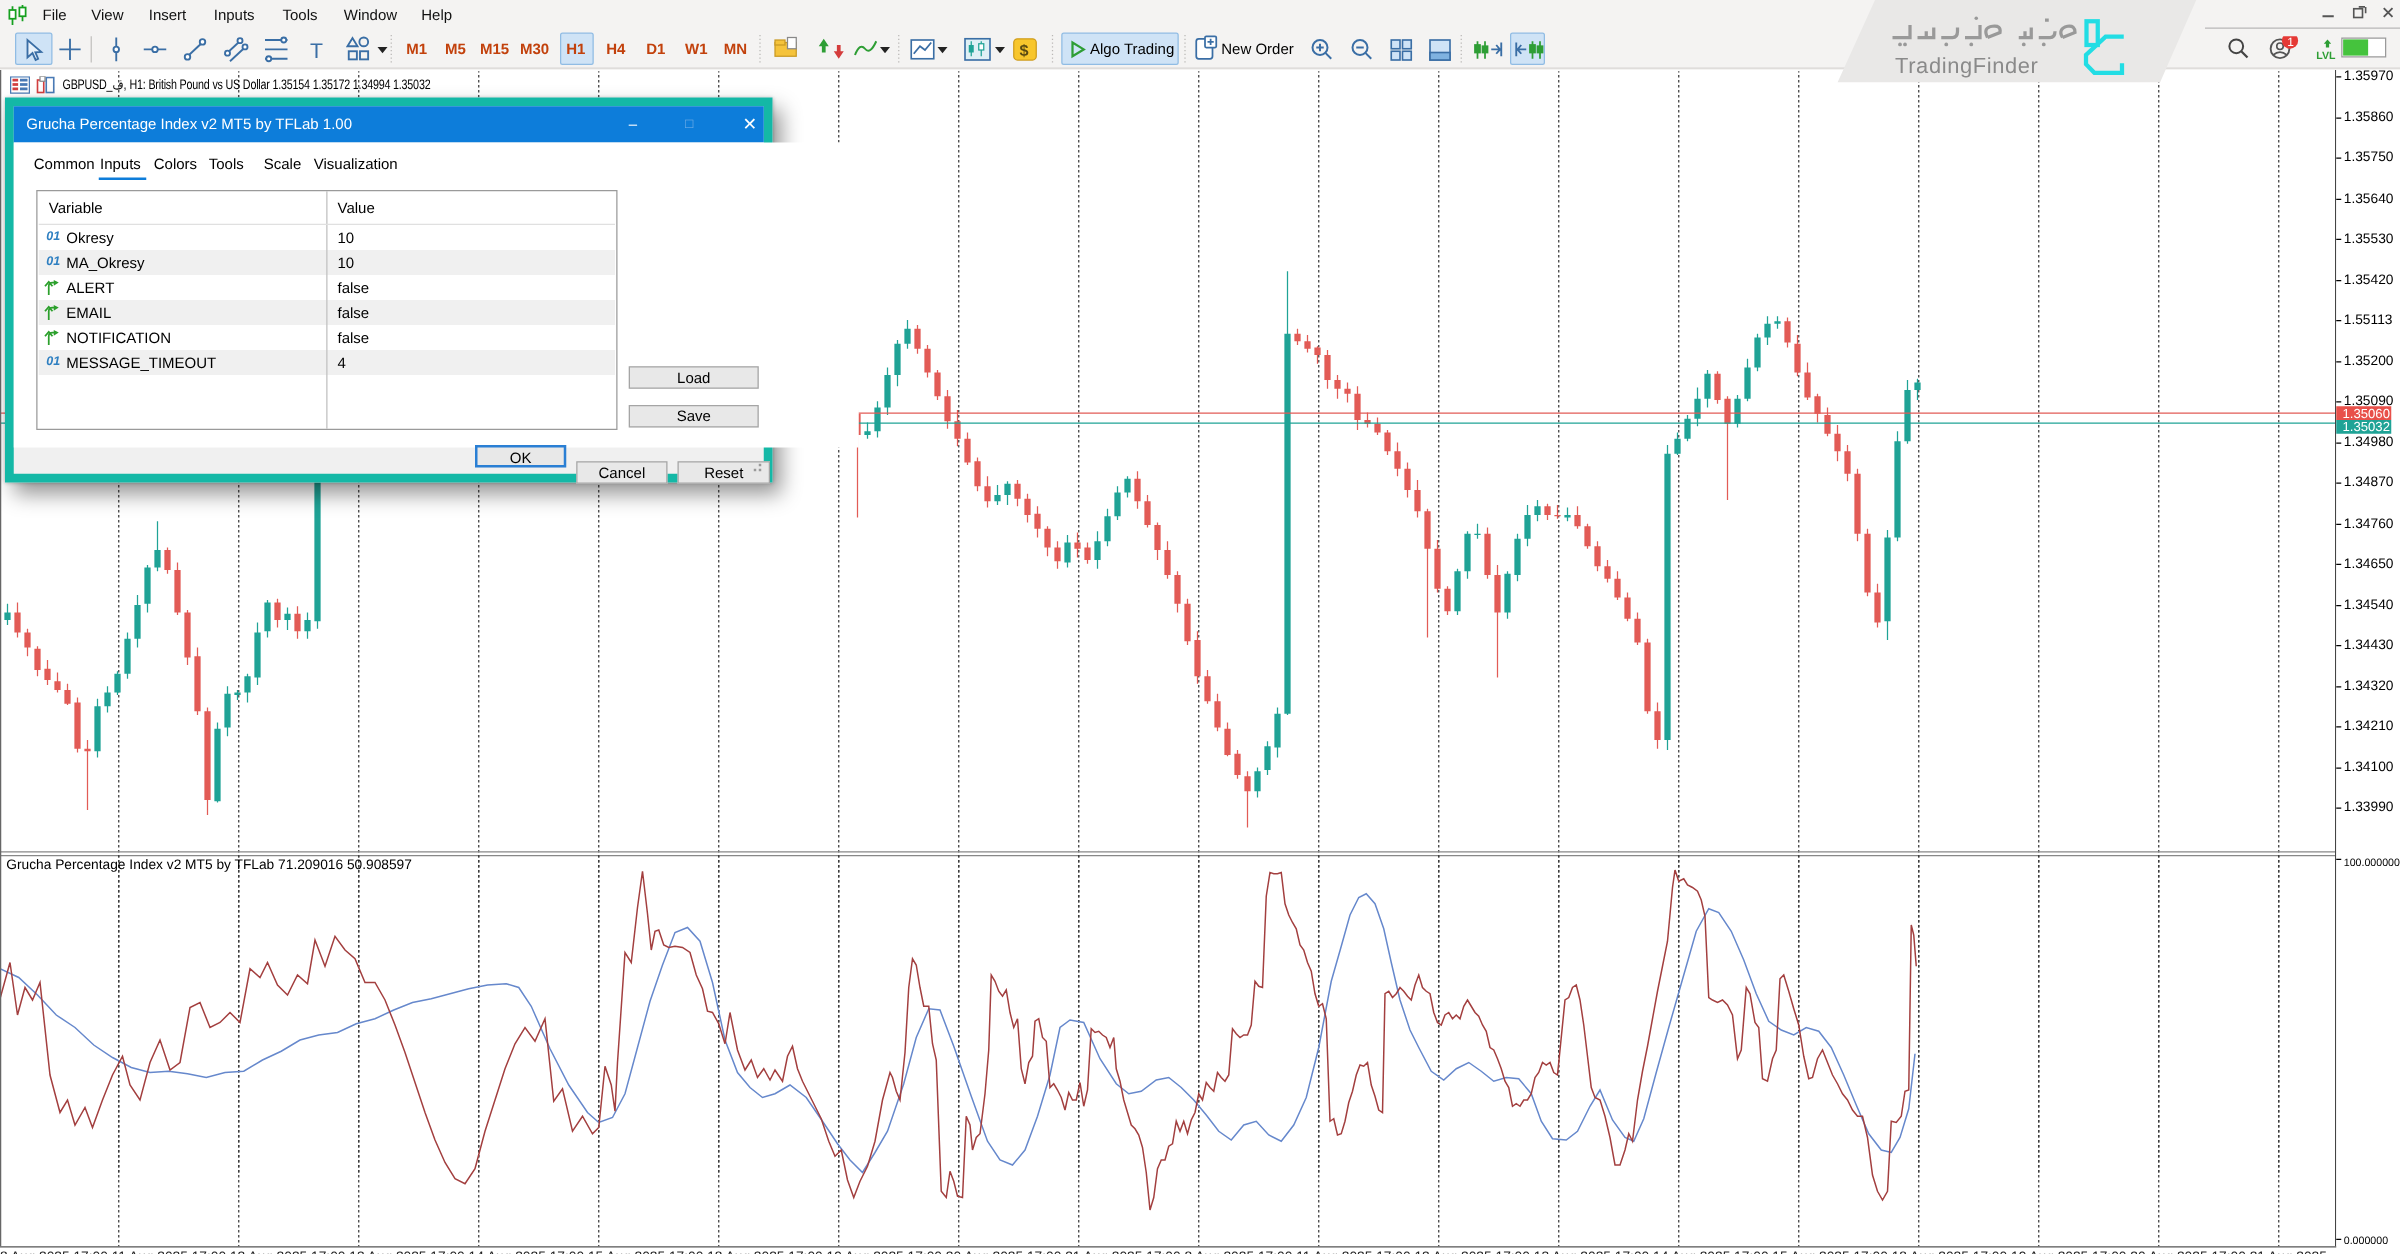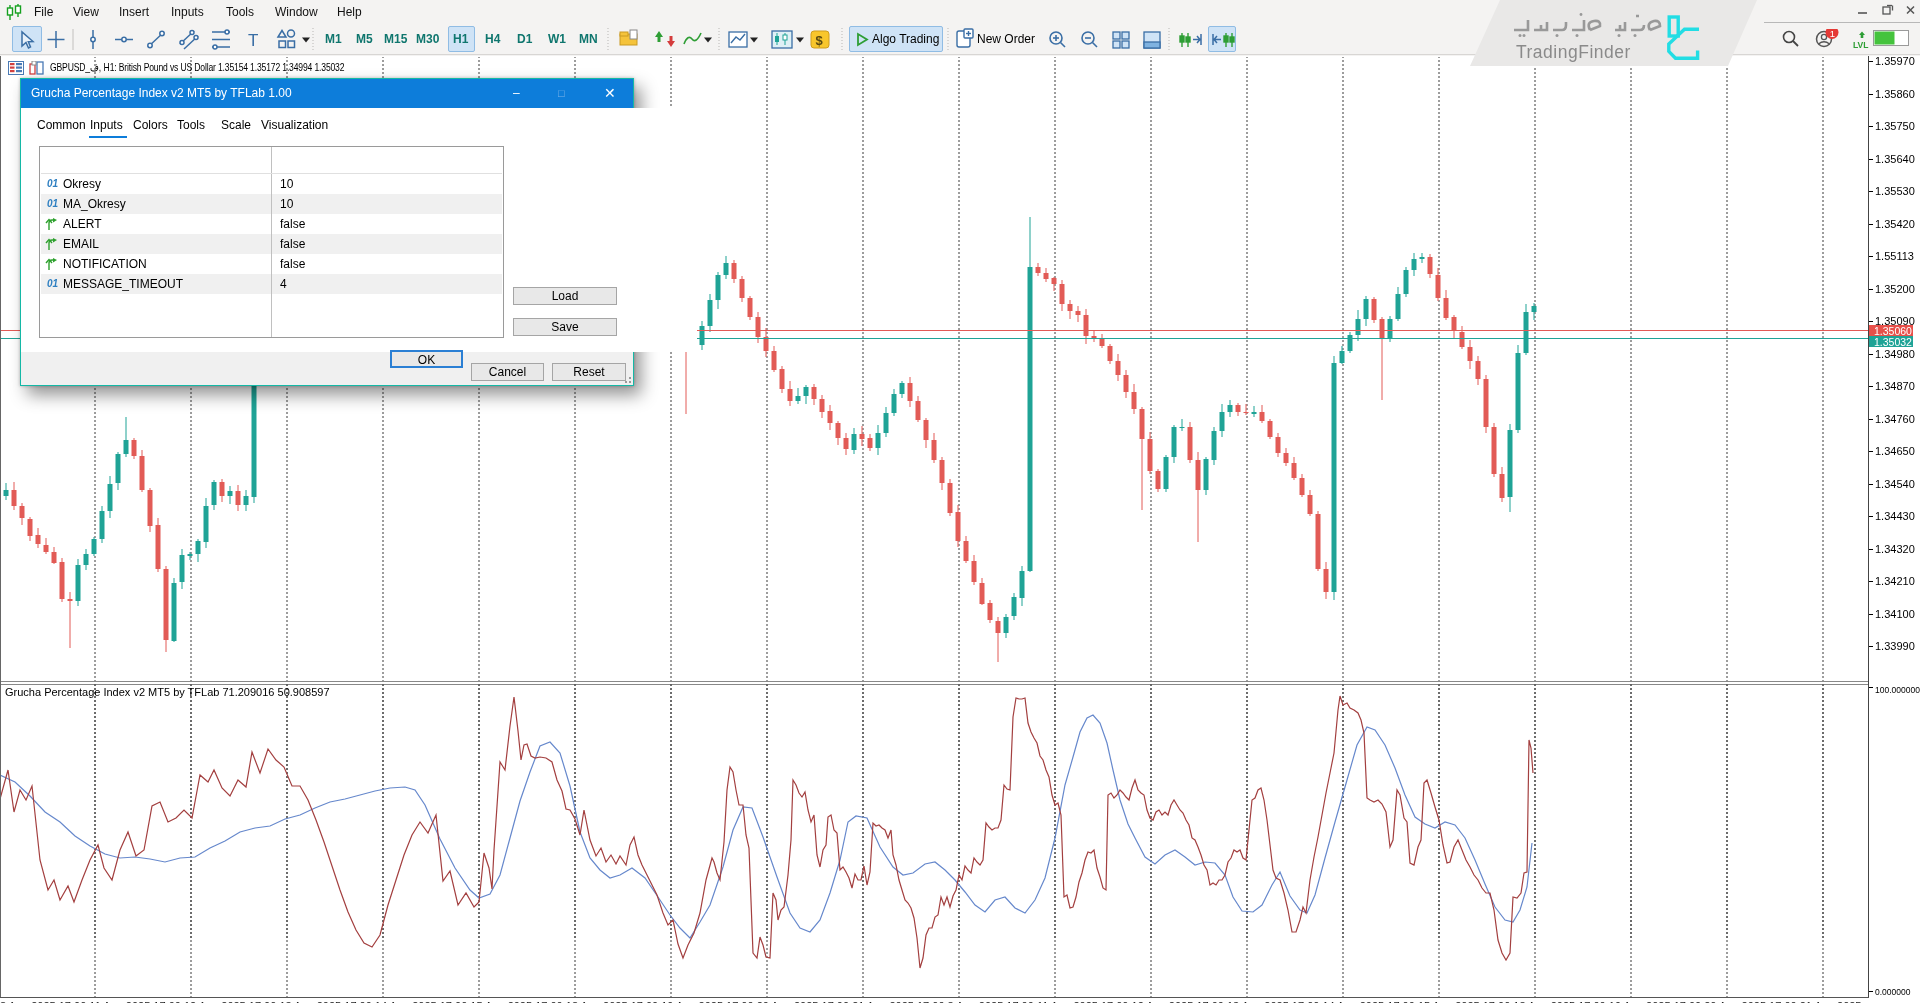--- a/index.html
+++ b/index.html
@@ -1,31 +1,31 @@
 <!DOCTYPE html>
 <html><head><meta charset="utf-8"><style>
 *{margin:0;padding:0;box-sizing:border-box}
 html,body{width:1920px;height:1003px;overflow:hidden;font-family:"Liberation Sans",sans-serif;background:#f4f3f2}
 .abs{position:absolute}
 
 #menubar{position:absolute;left:0;top:0;width:1920px;height:24px;background:#f4f3f2;font-size:12px;color:#111}
 #menubar .mi{position:absolute;top:5px}
 
 #toolbar{position:absolute;left:0;top:24px;width:1920px;height:31px;background:#f4f3f2;border-bottom:1px solid #d8d6d4}
-.tf{position:absolute;top:8px;font-size:12px;font-weight:bold;color:#0f766e;z-index:2}
+.tf{position:absolute;top:8px;font-size:12px;font-weight:bold;color:#c2410c;z-index:2}
 .hlbox{position:absolute;background:#cfe3f6;border:1px solid #90bce4;border-radius:2px;z-index:0}
 
 #chart{position:absolute;left:0;top:56px;width:1920px;height:947px;background:#fff}
 .gl{stroke:#3a3a3a;stroke-width:1;stroke-dasharray:2,2}
 #paxis{position:absolute;left:1869px;top:56px;width:51px;height:941px;background:#fff;font-size:11px}
 .plab{position:absolute;left:6px;color:#000}
 .tick{position:absolute;left:0;width:4px;height:1px;background:#000}
 #ohlcbar{position:absolute;left:0;top:58px;height:18px;font-size:11px;letter-spacing:-0.2px;color:#000;white-space:nowrap}
 
-#dlg{position:absolute;left:4px;top:78px;width:614px;height:308px;background:#f0f0f0;border:1px solid #14b8a6;box-shadow:7px 9px 16px rgba(0,0,0,0.42),0 0 3px rgba(0,0,0,0.25);margin-left:16px;}
+#dlg{position:absolute;left:4px;top:78px;width:614px;height:308px;background:#f0f0f0;border:7px solid #14b8a6;box-shadow:7px 9px 16px rgba(0,0,0,0.42),0 0 3px rgba(0,0,0,0.25);}
 #dlgtitle{position:absolute;left:0;top:0;width:100%;height:29px;background:#0d7dda;color:#fff;font-size:12px;line-height:29px;padding-left:10px}
 #dlgbody{position:absolute;left:0;top:29px;width:676px;height:244px;background:#fff}
 .tab{position:absolute;top:10px;font-size:12px;color:#000}
 #dtable{position:absolute;left:18px;top:38px;width:465px;height:192px;border:1px solid #9a9a9a;font-size:12px;background:#fff}
 .drow{position:absolute;left:1px;width:461px;height:20px;line-height:20px}
 .dcell2{position:absolute;left:232px}
 .vline{position:absolute;left:231px;top:0;width:1px;height:190px;background:#c0c0c0}
 .btn{position:absolute;background:#e8e8e8;border:1px solid #a5a5a5;font-size:12px;text-align:center;color:#000}
 
 #wmark{position:absolute;top:0;left:1452px;width:310px;height:66px}
@@ -796,20 +796,24 @@
   </div>
   <div id="dlgbody">
     <span class="tab" style="left:16px">Common</span>
     <span class="tab" style="left:69px">Inputs</span>
     <span class="tab" style="left:112px">Colors</span>
     <span class="tab" style="left:156px">Tools</span>
     <span class="tab" style="left:200px">Scale</span>
     <span class="tab" style="left:240px">Visualization</span>
     <div style="position:absolute;left:68px;top:28px;width:38px;height:2px;background:#0d7dda"></div>
     <div id="dtable">
+      <div class="drow" style="top:0;height:26px;line-height:26px">
+          <span style="position:absolute;left:8px">Variable</span>
+          <span class="dcell2" style="left:239px">Value</span>
+        </div>
       <div class="drow" style="top:27px">
           <span class="icon01" style="position:absolute;left:6px;color:#2e7fc1;font-size:10px;font-weight:bold;font-style:italic">01</span>
           <span style="position:absolute;left:22px">Okresy</span>
           <span class="dcell2" style="left:239px">10</span>
         </div>
       <div class="drow" style="top:47px;background:#f0f0f0">
           <span style="position:absolute;left:6px;color:#2e7fc1;font-size:10px;font-weight:bold;font-style:italic">01</span>
           <span style="position:absolute;left:22px">MA_Okresy</span>
           <span class="dcell2" style="left:239px">10</span>
         </div>

